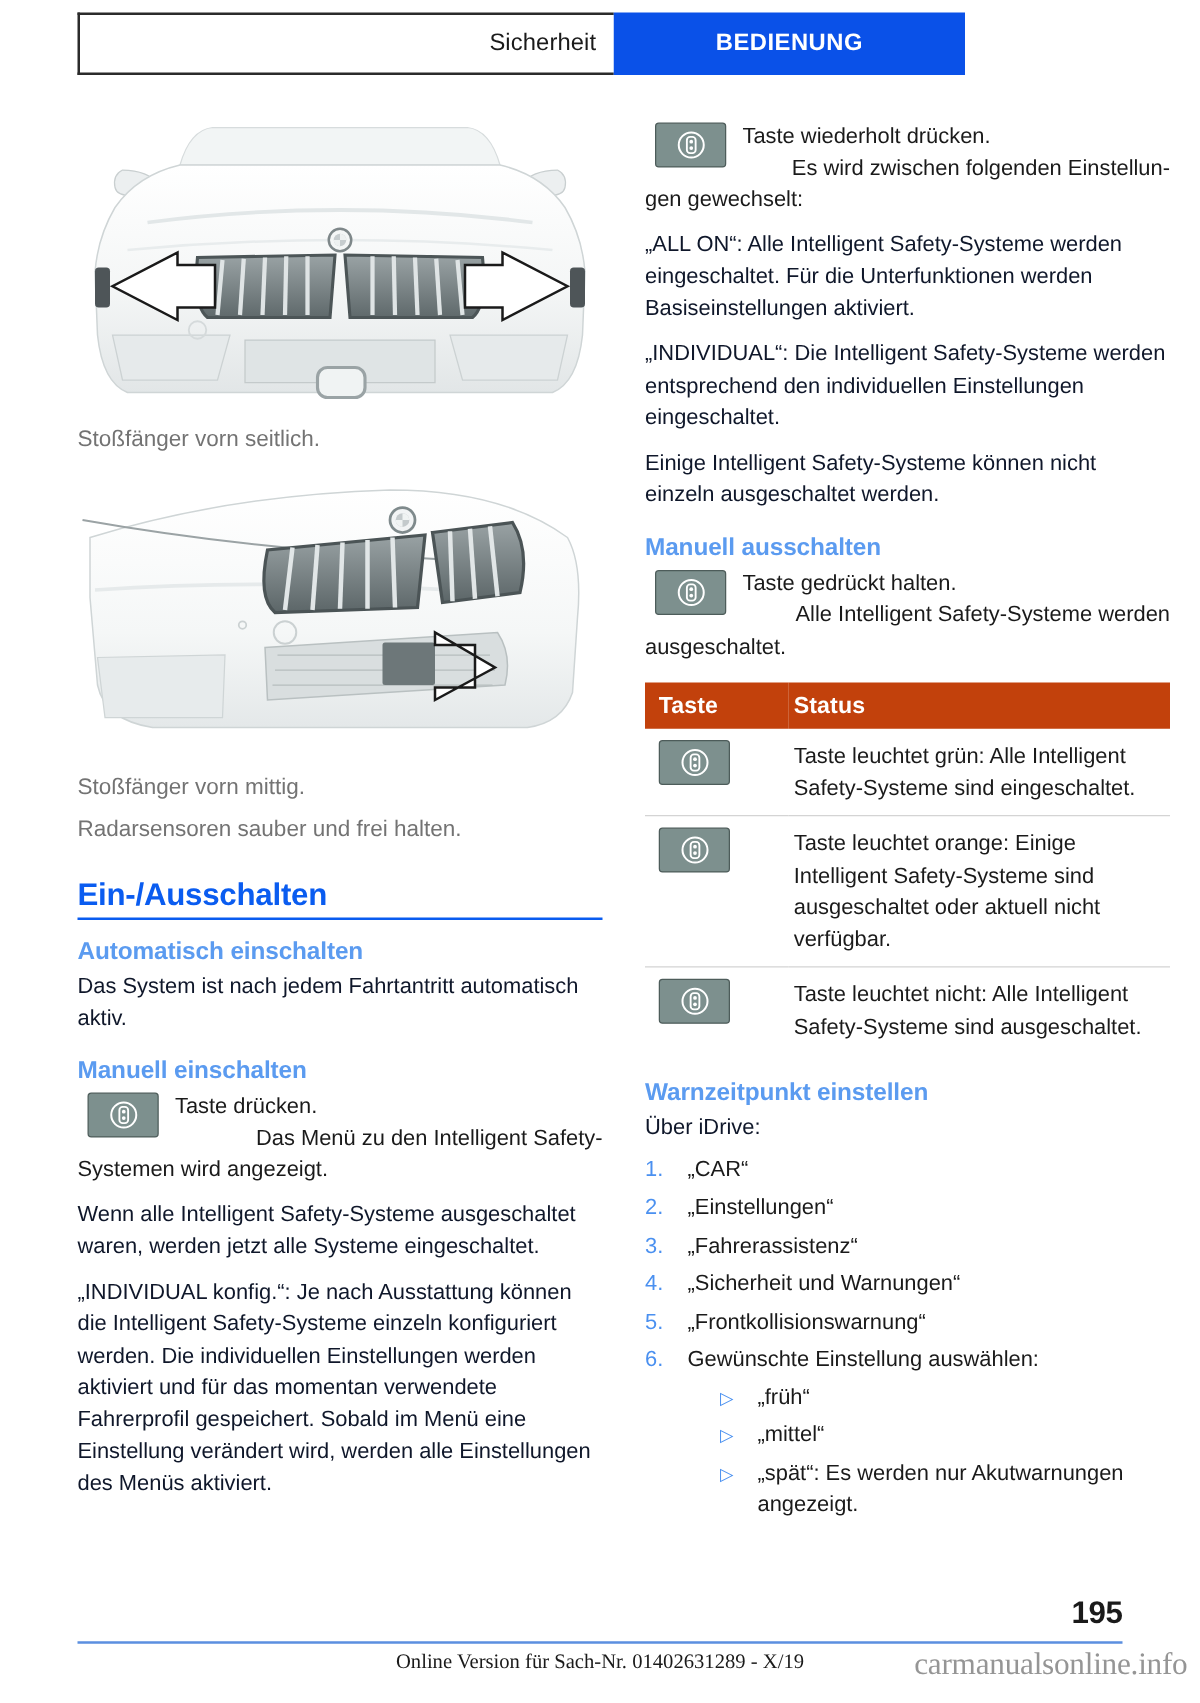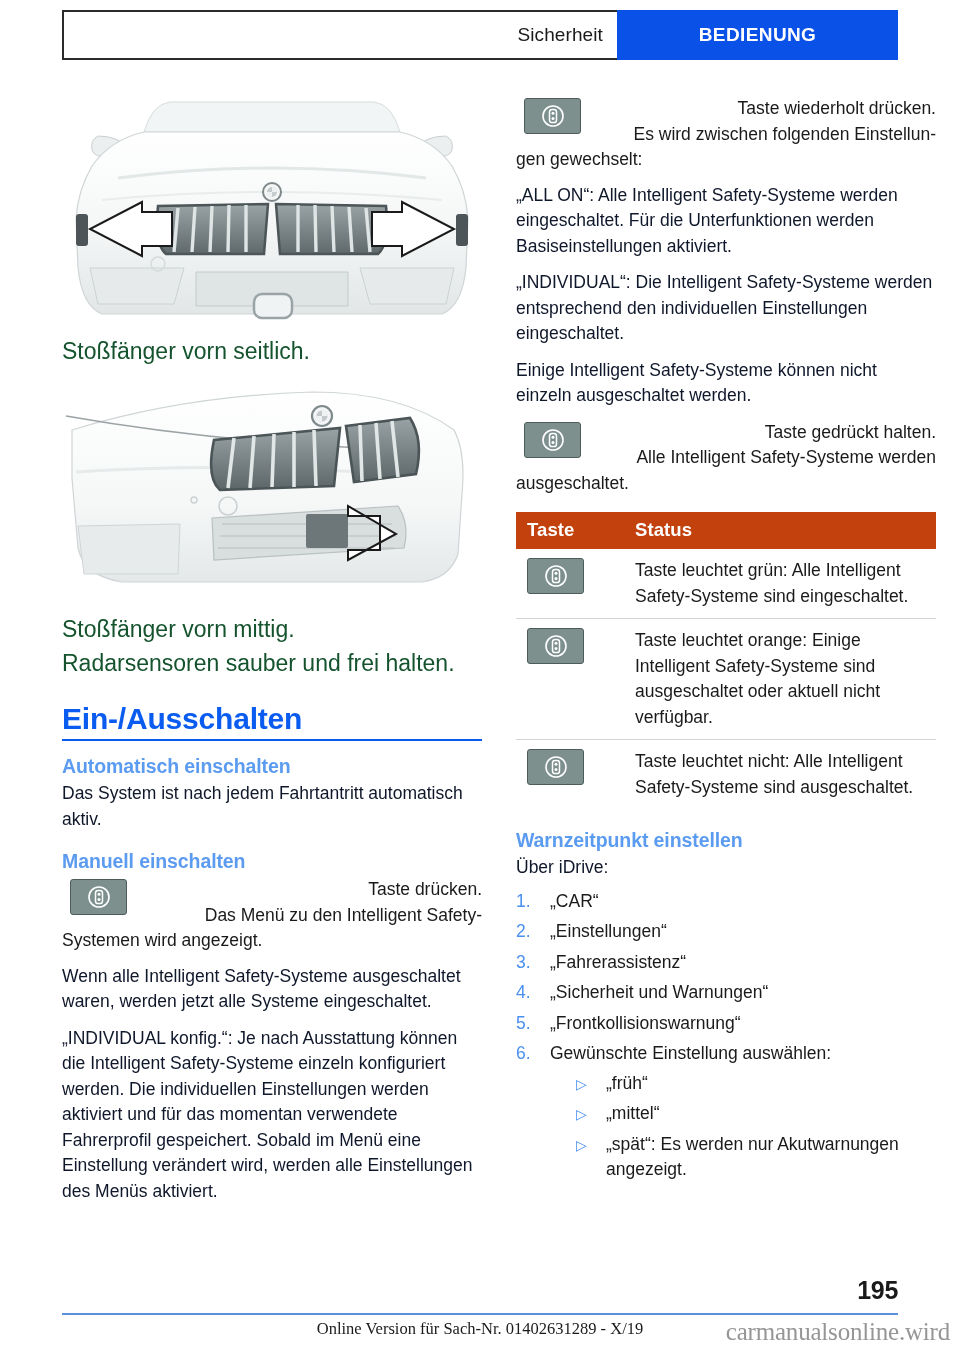--- a/index.html
+++ b/index.html
@@ -14,21 +14,21 @@
     font-family: "Liberation Sans", sans-serif;
     color: #1a1a1a;
     overflow: hidden;
   }
 
   
   .header {
     position: absolute;
     left: 62px;
     top: 10px;
-    width: 836px;
+    width: 710px;
     height: 50px;
     display: flex;
     align-items: stretch;
   }
   .header-left {
     flex: 1 1 auto;
     border: 2px solid #2b2b2b;
     border-right: none;
     display: flex;
     align-items: center;
@@ -69,38 +69,38 @@
   
   .figure {
     width: 420px;
     background: #ffffff;
   }
   .fig1 { height: 238px; }
   .fig2 { height: 230px; }
   .figure svg { display: block; }
 
   .caption {
-    font-size: 23px;
+    font-size: 18px;
     line-height: 26px;
     margin: 8px 0 0 0;
-    color: #14532d;
+    color: #737373;
   }
 
   
   p.body {
     font-size: 17.5px;
     line-height: 25.5px;
     margin: 0 0 11px 0;
     color: #0f172a;
   }
   p.tight { margin-bottom: 0; }
 
   h1.sec {
     color: #0a5cf0;
-    font-size: 30px;
+    font-size: 25px;
     font-weight: bold;
     margin: 26px 0 4px 0;
     letter-spacing: -.2px;
   }
   h1.sec .rule {
     display: block;
     border-bottom: 2px solid #0a5cf0;
     width: 100%;
     margin-top: 3px;
   }
@@ -122,21 +122,21 @@
   .step .btn-icon {
     position: absolute;
     left: 8px;
     top: 2px;
   }
   .step .step-text {
     font-size: 17.5px;
     line-height: 25.5px;
     margin: 0;
   }
-  .step .step-line1 { margin-left: 78px; text-align: right; }
+  .step .step-line1 { margin-left: 78px; }
   .step .step-line2 { margin-left: 78px; text-align: right; }
   .step .step-cont  { margin-left: 0; }
 
   
   .btn-icon {
     width: 57px;
     height: 36px;
     background: #7d908e;
     border: 1.5px solid #4d5c5a;
     border-radius: 3px;
@@ -426,20 +426,21 @@
     </span>
     <p class="step-text step-line1">Taste wiederholt drücken.</p>
     <p class="step-text step-line2">Es wird zwischen folgenden Einstellun-</p>
     <p class="step-text step-cont">gen gewechselt:</p>
   </div>
 
   <p class="body">„ALL ON“: Alle Intelligent Safety-Systeme werden eingeschaltet. Für die Unterfunktionen werden Basiseinstellungen aktiviert.</p>
   <p class="body">„INDIVIDUAL“: Die Intelligent Safety-Systeme werden entsprechend den individuellen Einstellungen eingeschaltet.</p>
   <p class="body">Einige Intelligent Safety-Systeme können nicht einzeln ausgeschaltet werden.</p>
 
+  <h2 class="sub">Manuell ausschalten</h2>
 
   <div class="step">
     <span class="btn-icon">
       <svg width="26" height="26" viewBox="0 0 26 26" xmlns="http://www.w3.org/2000/svg">
         <circle cx="13" cy="13" r="10" fill="none" stroke="#ffffff" stroke-width="1.6"></circle>
         <rect x="9.5" y="6.5" width="7" height="13" rx="2.6" fill="none" stroke="#ffffff" stroke-width="1.5"></rect>
         <circle cx="13" cy="10.3" r="1.5" fill="#ffffff"></circle>
         <circle cx="13" cy="15.4" r="1.5" fill="#ffffff"></circle>
       </svg>
     </span>
@@ -541,13 +542,13 @@
       </ul>
     </li>
   </ol>
 </div>
 
 <div class="footer">
   <div class="pageno">195</div>
   <div class="rule"></div>
   <div class="online">Online Version für Sach-Nr. 01402631289 - X/19</div>
 </div>
-<div class="watermark">carmanualsonline.wird</div>
+<div class="watermark">carmanualsonline.info</div>
 
 </body></html>

